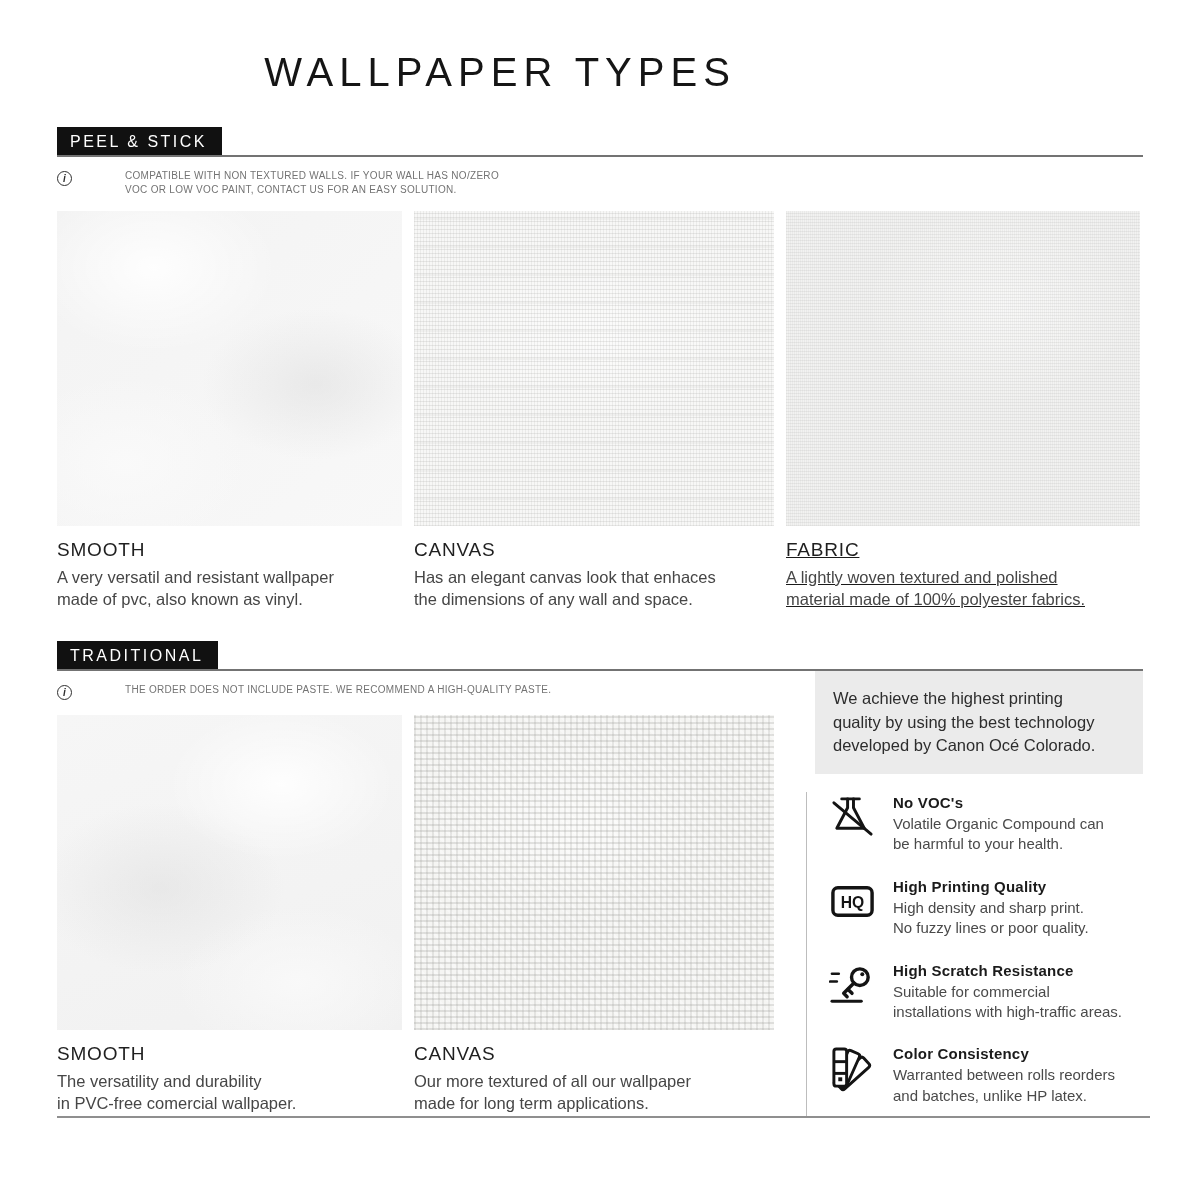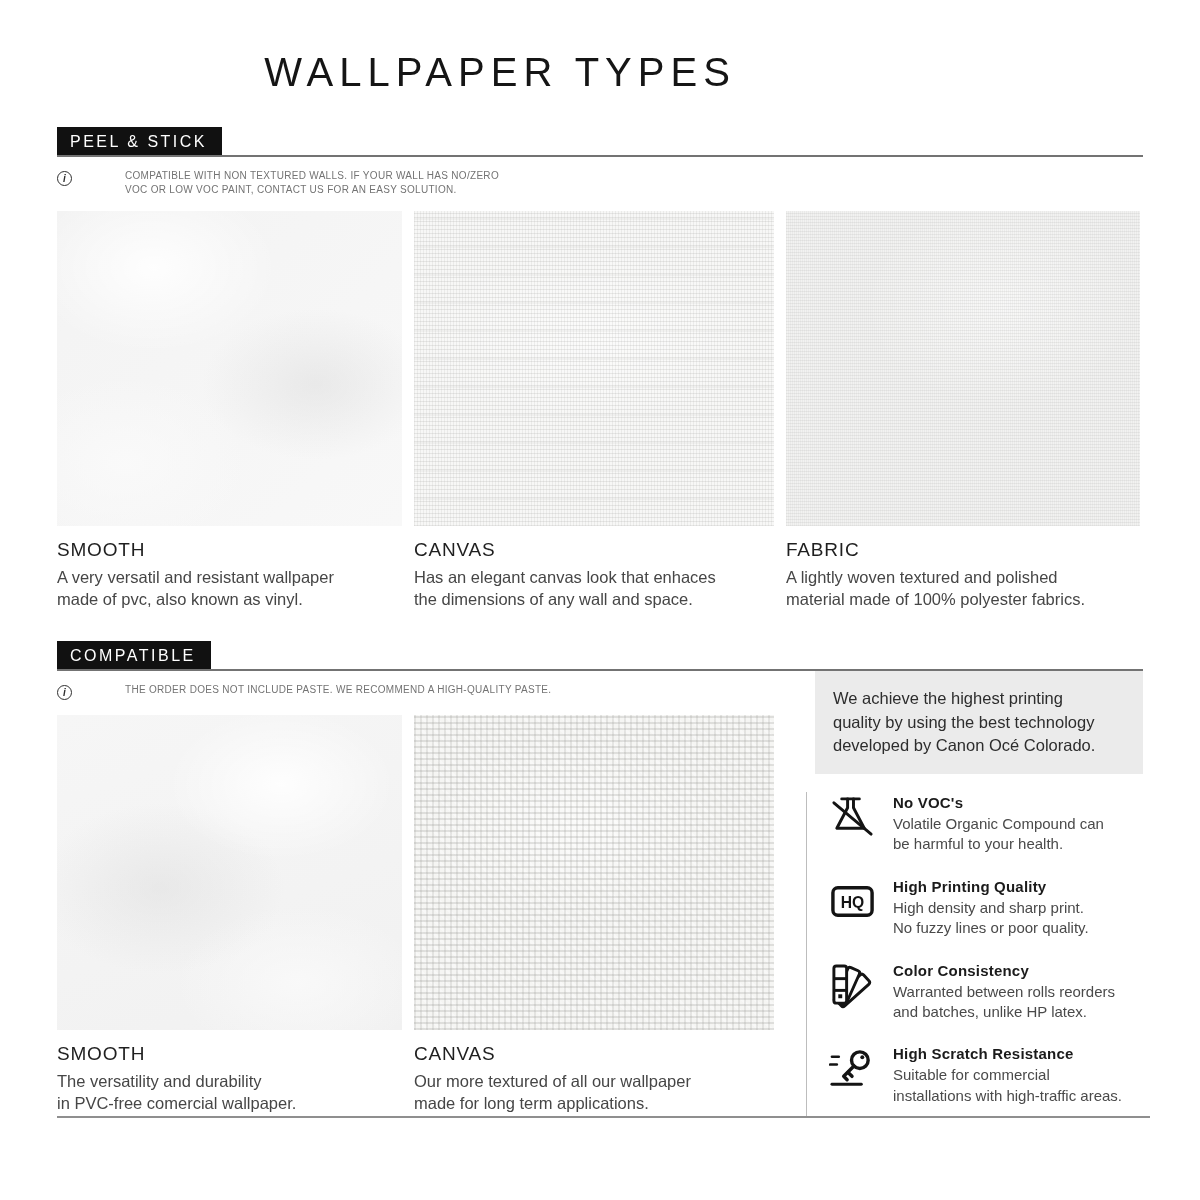--- a/index.html
+++ b/index.html
@@ -22,21 +22,21 @@
   .info-icon { flex:0 0 auto; width:15px; height:15px; margin-top:2px; border:1.6px solid #2f2f2f;
                border-radius:50%; display:inline-flex; align-items:center; justify-content:center;
                font-size:10px; font-weight:700; color:#2f2f2f; font-style:italic; }
   .info-text { font-size:10px; letter-spacing:0.3px; color:#737373; line-height:1.38;margin-left:44px; }
 
   .ml { white-space:pre-line; }
 
   
   .swatch-row { margin:14px 57px 0 57px; display:flex; gap:12px; }
   .swatch-col { display:flex; flex-direction:column; }
-  .w1 { width:345px; } .w2 { width:360px; } .w3 { width:354px; }
+  .w1 { width:345px; } .w2 { width:360px; } .w3 { width:354px;text-decoration:underline; }
   .swatch { height:315px; width:100%; }
   .swatch-name { margin-top:13px; font-size:19px; font-weight:500; letter-spacing:0.8px; color:#1f1f1f; }
   .swatch-desc { margin-top:5px; font-size:16.5px; color:#464646; line-height:1.36; }
 
   
   .tex-smooth-a { background-color:#f5f5f5;
     background-image:
       radial-gradient(ellipse 60% 45% at 28% 18%, rgba(255,255,255,.9) 0%, rgba(255,255,255,0) 60%),
       radial-gradient(ellipse 55% 40% at 75% 55%, rgba(222,222,222,.55) 0%, rgba(222,222,222,0) 60%),
       radial-gradient(ellipse 65% 50% at 20% 80%, rgba(250,250,250,.9) 0%, rgba(250,250,250,0) 55%),
@@ -129,21 +129,21 @@
       <div class="swatch tex-fabric"></div>
       <figcaption>
         <div class="swatch-name">FABRIC</div>
         <p class="swatch-desc ml">A lightly woven textured and polished
 material made of 100% polyester fabrics.</p>
       </figcaption>
     </figure>
   </div>
 
   <div class="section-header" style="margin-top:30px;">
-    <span class="section-label">COMPATIBLE</span>
+    <span class="section-label">TRADITIONAL</span>
   </div>
 
   <div class="bottom-flex">
 
     <div class="bottom-left">
       <div class="info-note">
         <span class="info-icon">i</span>
         <span class="info-text">THE ORDER DOES NOT INCLUDE PASTE. WE RECOMMEND A HIGH-QUALITY PASTE.</span>
       </div>
 
@@ -202,58 +202,58 @@
           </span>
           <div>
             <div class="feature-title">High Printing Quality</div>
             <p class="feature-desc ml">High density and sharp print.
 No fuzzy lines or poor quality.</p>
           </div>
         </div>
 
         <div class="feature">
           <span class="feature-icon">
+            <svg viewBox="0 0 48 48" fill="none" stroke="#141414" stroke-linecap="round" stroke-linejoin="round">
+              <path d="M3 12 H10" stroke-width="2.6"></path>
+              <path d="M1 20 H8" stroke-width="2.6"></path>
+              <path d="M3 40 H33" stroke-width="3"></path>
+              <circle cx="31.5" cy="15.5" r="8.5" stroke-width="3.5"></circle>
+              <circle cx="34" cy="12.5" r="2" fill="#141414" stroke="none"></circle>
+              <path d="M25.5 21.5 L15 32 L18.5 35.5" stroke-width="3.5"></path>
+              <path d="M19.5 28 L23.5 32" stroke-width="3.5"></path>
+            </svg>
+          </span>
+          <div>
+            <div class="feature-title">High Scratch Resistance</div>
+            <p class="feature-desc ml">Suitable for commercial
+installations with high-traffic areas.</p>
+          </div>
+        </div>
+
+        <div class="feature">
+          <span class="feature-icon">
             <svg viewBox="0 0 48 48" fill="none" stroke="#141414" stroke-width="3" stroke-linejoin="round">
               <g transform="rotate(48 11 40)">
                 <rect x="5" y="4" width="13" height="38" rx="2.5" fill="#ffffff"></rect>
               </g>
               <g transform="rotate(24 11 40)">
                 <rect x="5" y="4" width="13" height="38" rx="2.5" fill="#ffffff"></rect>
               </g>
               <rect x="5" y="4" width="13" height="38" rx="2.5" fill="#ffffff"></rect>
               <path d="M5 17 H18"></path>
               <path d="M5 29 H18"></path>
               <rect x="9.5" y="33" width="4" height="4" fill="#141414" stroke="none"></rect>
             </svg>
           </span>
           <div>
             <div class="feature-title">Color Consistency</div>
             <p class="feature-desc ml">Warranted between rolls reorders
 and batches, unlike HP latex.</p>
           </div>
         </div>
 
-        <div class="feature">
-          <span class="feature-icon">
-            <svg viewBox="0 0 48 48" fill="none" stroke="#141414" stroke-linecap="round" stroke-linejoin="round">
-              <path d="M3 12 H10" stroke-width="2.6"></path>
-              <path d="M1 20 H8" stroke-width="2.6"></path>
-              <path d="M3 40 H33" stroke-width="3"></path>
-              <circle cx="31.5" cy="15.5" r="8.5" stroke-width="3.5"></circle>
-              <circle cx="34" cy="12.5" r="2" fill="#141414" stroke="none"></circle>
-              <path d="M25.5 21.5 L15 32 L18.5 35.5" stroke-width="3.5"></path>
-              <path d="M19.5 28 L23.5 32" stroke-width="3.5"></path>
-            </svg>
-          </span>
-          <div>
-            <div class="feature-title">High Scratch Resistance</div>
-            <p class="feature-desc ml">Suitable for commercial
-installations with high-traffic areas.</p>
-          </div>
-        </div>
-
       </div>
     </div>
   </div>
 
   <div class="bottom-rule"></div>
 
 </div>
 
 </body></html>

